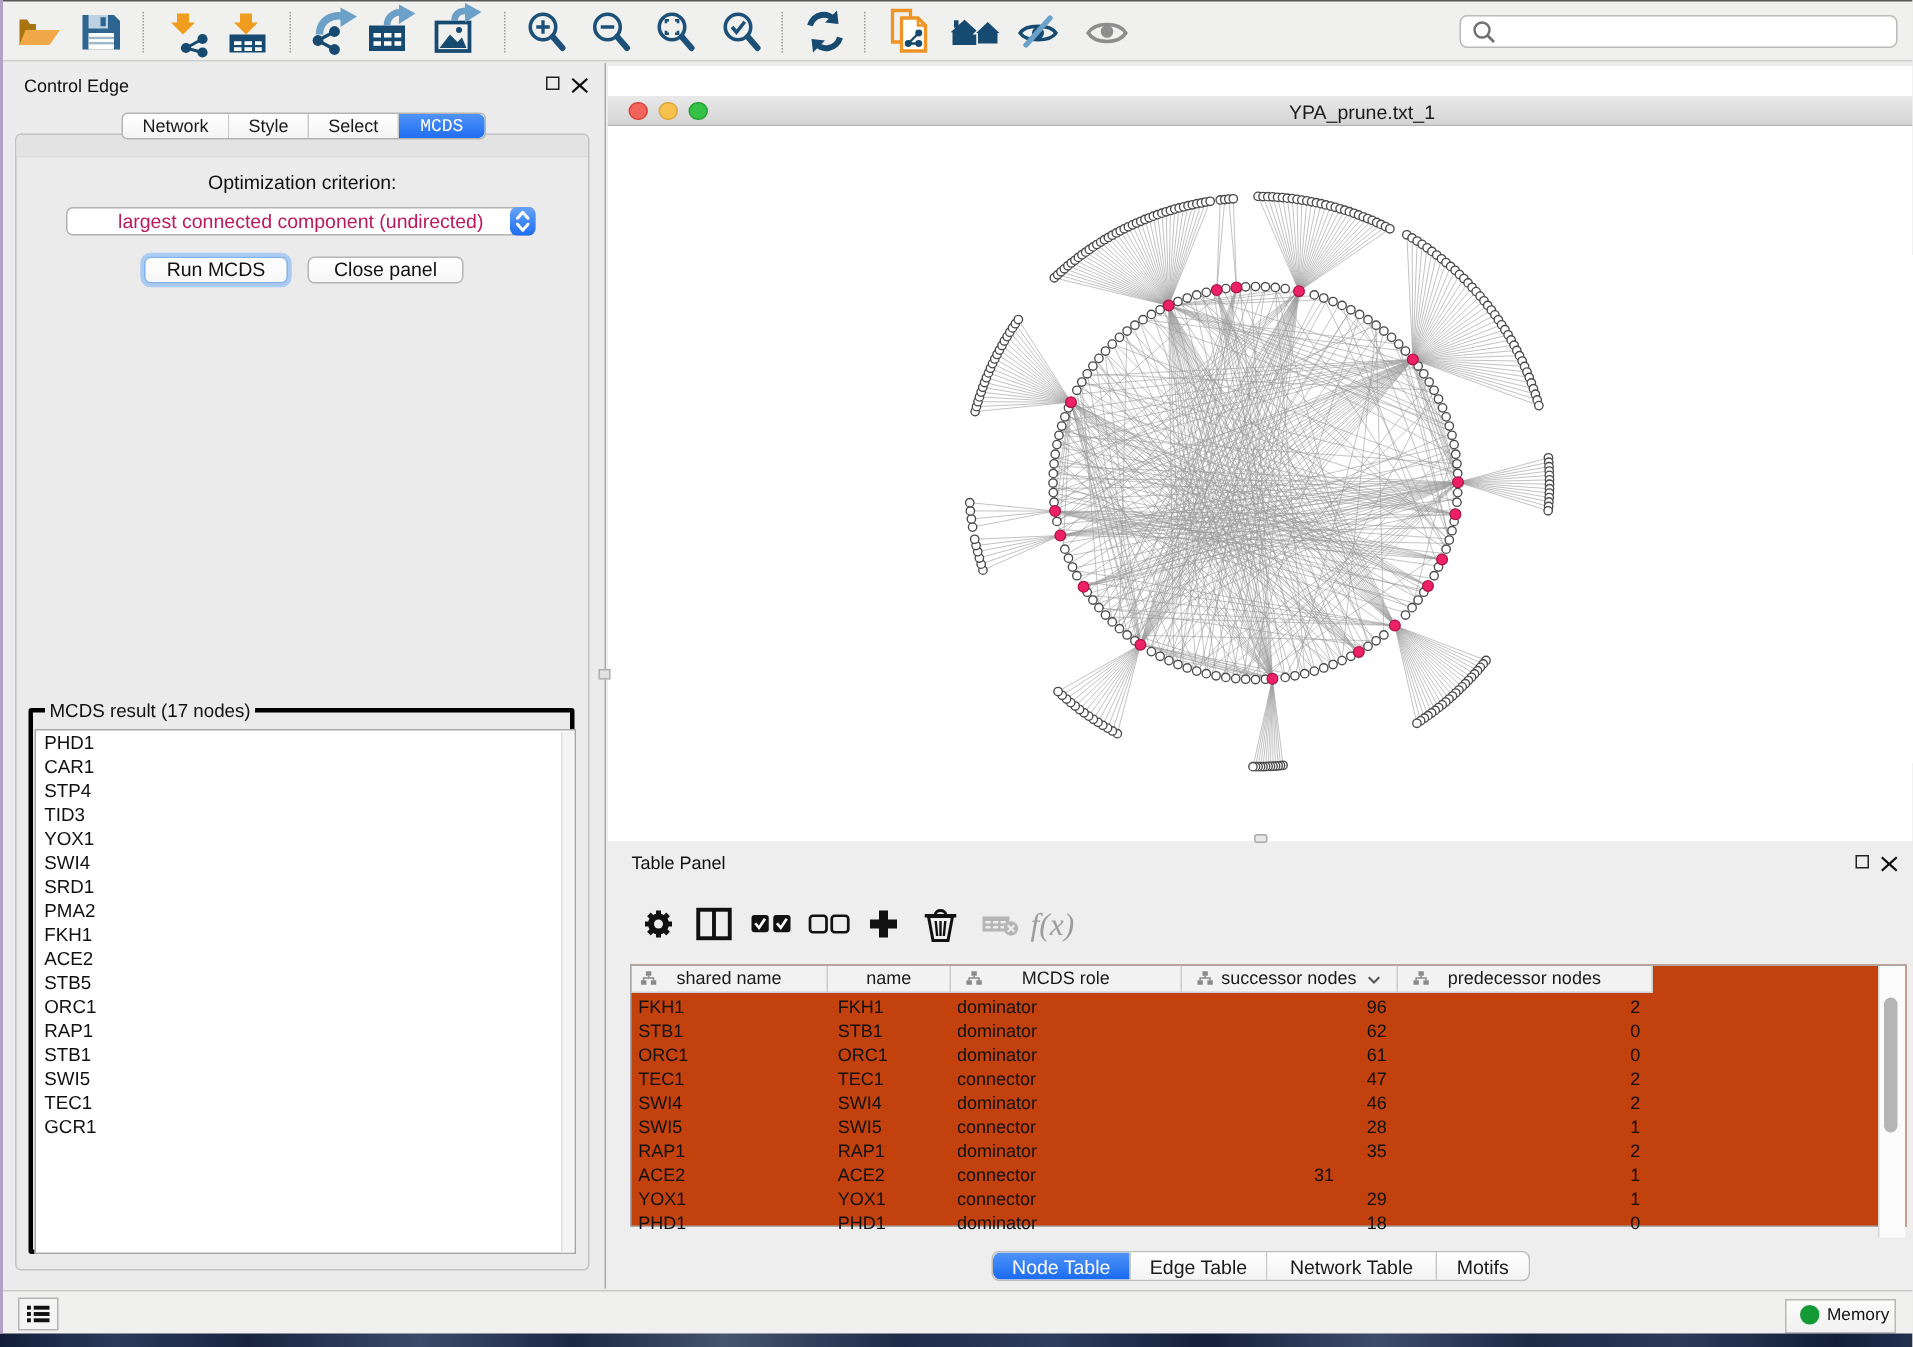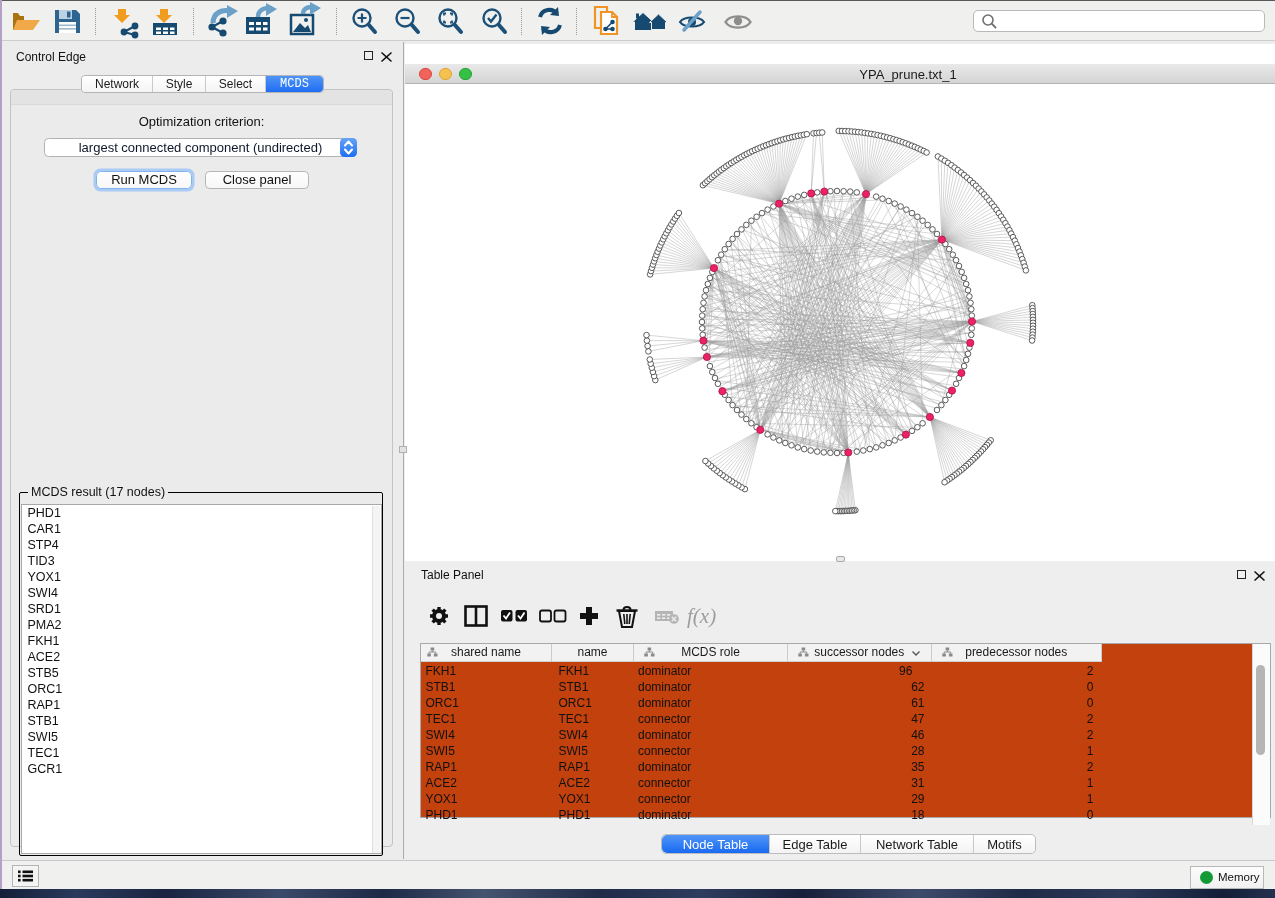--- a/index.html
+++ b/index.html
@@ -15,25 +15,25 @@
   .cp-title { position:absolute; left:14px; top:8px; font-size:12px; color:#111; }
   .winbtn-sq { position:absolute; width:9px; height:9px; border:1.5px solid #222; }
   .tabs { position:absolute; left:79px; top:33px; height:18px; display:flex; border:1px solid #b4b4b4; border-radius:4px; background:#fff; }
   .tab { font-size:12px; color:#1a1a1a; text-align:center; line-height:17px; border-right:1px solid #c9c9c9; background:linear-gradient(#fff,#f4f4f4); }
   .tab:first-child { border-radius:4px 0 0 4px; }
   .tab:last-child { border-right:none; border-radius:0 4px 4px 0; }
   .tab.sel { background:linear-gradient(#4f94f7,#206df2); color:#fff;font-family:Liberation Mono, monospace; }
   .innerbox { position:absolute; left:8px; top:47px; width:383px; height:758px; background:#ebebeb; border:1px solid #c3c3c3; border-radius:4px; }
   .innerstrip { position:absolute; left:0px; top:0px; width:100%; height:15px; background:#e3e3e3; border-bottom:1px solid #d9d9d9; border-radius:4px 4px 0 0; }
   .optlabel { position:absolute; left:0; top:24px; width:100%; text-align:center; font-size:13px; color:#111; }
-  .dd { position:absolute; left:33px; top:48px; width:313px; height:19px; background:#fff; border:1px solid #b2b2b2; border-radius:4.5px; font-size:13px; color:#0f172a; line-height:17px; text-align:center; }
+  .dd { position:absolute; left:33px; top:48px; width:313px; height:19px; background:#fff; border:1px solid #b2b2b2; border-radius:4.5px; font-size:13px; color:#be185d; line-height:17px; text-align:center; }
   .selcap { position:absolute; right:-1px; top:-1px; width:17px; height:19px; border-radius:4.5px; background:linear-gradient(#66a3f8,#1e6ef4); }
   .btn { position:absolute; height:18px; background:linear-gradient(#fff,#f7f7f7); border:1px solid #b5b5b5; border-radius:4.5px; font-size:13px; color:#111; text-align:center; line-height:16px; }
   .focusring { box-shadow:0 0 0 2.5px #a9cbf4; border-color:#7fb2ee; }
-  .mcds { position:absolute; left:8px; top:402px; width:364px; height:364px; border:1px solid #000000; border-radius:2px; }
+  .mcds { position:absolute; left:8px; top:382px; width:364px; height:364px; border:3px solid #000000; border-radius:2px; }
   .mcdslegend { position:absolute; left:8px; top:-8px; background:#ebebeb; padding:0 3px; font-size:12.5px; color:#111; }
   .mcdslist { position:absolute; left:0.5px; top:11px; width:361px; height:350px; background:#fff; border:1px solid #a8a8a8; font-size:12.5px; color:#111; line-height:16px; padding:0 0 0 6px; }
   .mcdsscroll { position:absolute; right:1px; top:1px; width:8px; height:347px; background:#f4f4f4; border-left:1px solid #e0e0e0; }
   
   .netwin { left:405px; top:44px; width:870px; height:517px; background:#fff; }
   .nettitle { position:absolute; left:0; top:0; width:100%; height:20px; background:linear-gradient(#e9e9e9,#d4d4d4); border-bottom:1px solid #b4b4b4;margin-top:20px; }
   .tl { position:absolute; top:3.5px; width:12.5px; height:12.5px; border-radius:50%; }
   .nettext { position:absolute; top:3px; left:0; width:1006px; text-align:center; font-size:13px; color:#1a1a1a; }
   .vdivider { left:403px; top:42px; width:2px; height:817px; background:#ececec; border-left:1px solid #ababab; }
   .vgrip { left:399px; top:446px; width:8px; height:7px; background:#e2e2e2; border:1px solid #b0b0b0; z-index:5; }
@@ -1204,21 +1204,21 @@
             <rect x="3.6" y="0.5" width="3.6" height="3"></rect>
             <rect x="0.3" y="6.5" width="3.6" height="3"></rect>
             <rect x="6.9" y="6.5" width="3.6" height="3"></rect>
             <path d="M5.4 3.5 L5.4 5 M2.1 6.5 L2.1 5 L8.7 5 L8.7 6.5" stroke="#8a8a8a" fill="none" stroke-width="1"></path>
           </g>
         </svg>
 </div>
 <div class="trow" style="left:4.5px;top:20px;width:120px">FKH1</div>
 <div class="trow" style="left:137.5px;top:20px;width:70px">FKH1</div>
 <div class="trow" style="left:217px;top:20px;width:100px">dominator</div>
-<div class="trow" style="left:443px;top:20px;width:83.5px;text-align:center">96</div>
+<div class="trow" style="left:420px;top:20px;width:83.5px;text-align:right">96</div>
 <div class="trow" style="left:589px;top:20px;width:83.5px;text-align:right">2</div>
 <div class="trow" style="left:4.5px;top:36px;width:120px">STB1</div>
 <div class="trow" style="left:137.5px;top:36px;width:70px">STB1</div>
 <div class="trow" style="left:217px;top:36px;width:100px">dominator</div>
 <div class="trow" style="left:420px;top:36px;width:83.5px;text-align:right">62</div>
 <div class="trow" style="left:589px;top:36px;width:83.5px;text-align:right">0</div>
 <div class="trow" style="left:4.5px;top:52px;width:120px">ORC1</div>
 <div class="trow" style="left:137.5px;top:52px;width:70px">ORC1</div>
 <div class="trow" style="left:217px;top:52px;width:100px">dominator</div>
 <div class="trow" style="left:420px;top:52px;width:83.5px;text-align:right">61</div>
@@ -1239,38 +1239,38 @@
 <div class="trow" style="left:420px;top:100px;width:83.5px;text-align:right">28</div>
 <div class="trow" style="left:589px;top:100px;width:83.5px;text-align:right">1</div>
 <div class="trow" style="left:4.5px;top:116px;width:120px">RAP1</div>
 <div class="trow" style="left:137.5px;top:116px;width:70px">RAP1</div>
 <div class="trow" style="left:217px;top:116px;width:100px">dominator</div>
 <div class="trow" style="left:420px;top:116px;width:83.5px;text-align:right">35</div>
 <div class="trow" style="left:589px;top:116px;width:83.5px;text-align:right">2</div>
 <div class="trow" style="left:4.5px;top:132px;width:120px">ACE2</div>
 <div class="trow" style="left:137.5px;top:132px;width:70px">ACE2</div>
 <div class="trow" style="left:217px;top:132px;width:100px">connector</div>
-<div class="trow" style="left:420px;top:132px;width:83.5px;text-align:right">31</div>
+<div class="trow" style="left:420px;top:132px;width:83.5px;text-align:center">31</div>
 <div class="trow" style="left:589px;top:132px;width:83.5px;text-align:right">1</div>
 <div class="trow" style="left:4.5px;top:148px;width:120px">YOX1</div>
 <div class="trow" style="left:137.5px;top:148px;width:70px">YOX1</div>
 <div class="trow" style="left:217px;top:148px;width:100px">connector</div>
 <div class="trow" style="left:420px;top:148px;width:83.5px;text-align:right">29</div>
 <div class="trow" style="left:589px;top:148px;width:83.5px;text-align:right">1</div>
 <div class="trow" style="left:4.5px;top:164px;width:120px">PHD1</div>
 <div class="trow" style="left:137.5px;top:164px;width:70px">PHD1</div>
 <div class="trow" style="left:217px;top:164px;width:100px">dominator</div>
 <div class="trow" style="left:420px;top:164px;width:83.5px;text-align:right">18</div>
 <div class="trow" style="left:589px;top:164px;width:83.5px;text-align:right">0</div>
 <div class="tscroll">
         <div class="tthumb"></div>
       </div>
 </div>
   <div class="btabs">
-    <div class="btab sel" style="width:108px">Node Table</div>
+    <div class="btab sel" style="width:92px">Node Table</div>
     <div class="btab" style="width:91px">Edge Table</div>
     <div class="btab" style="width:113px">Network Table</div>
     <div class="btab" style="width:61px">Motifs</div>
   </div>
 </div>
 <div class="abs statusbar">
   <div class="listbtn">
     <svg width="25" height="20" viewBox="0 0 25 20" style="position:absolute;left:0px;top:0px">
       <g fill="#111">
           <rect x="5" y="4.5" width="2.6" height="2.6"></rect>

